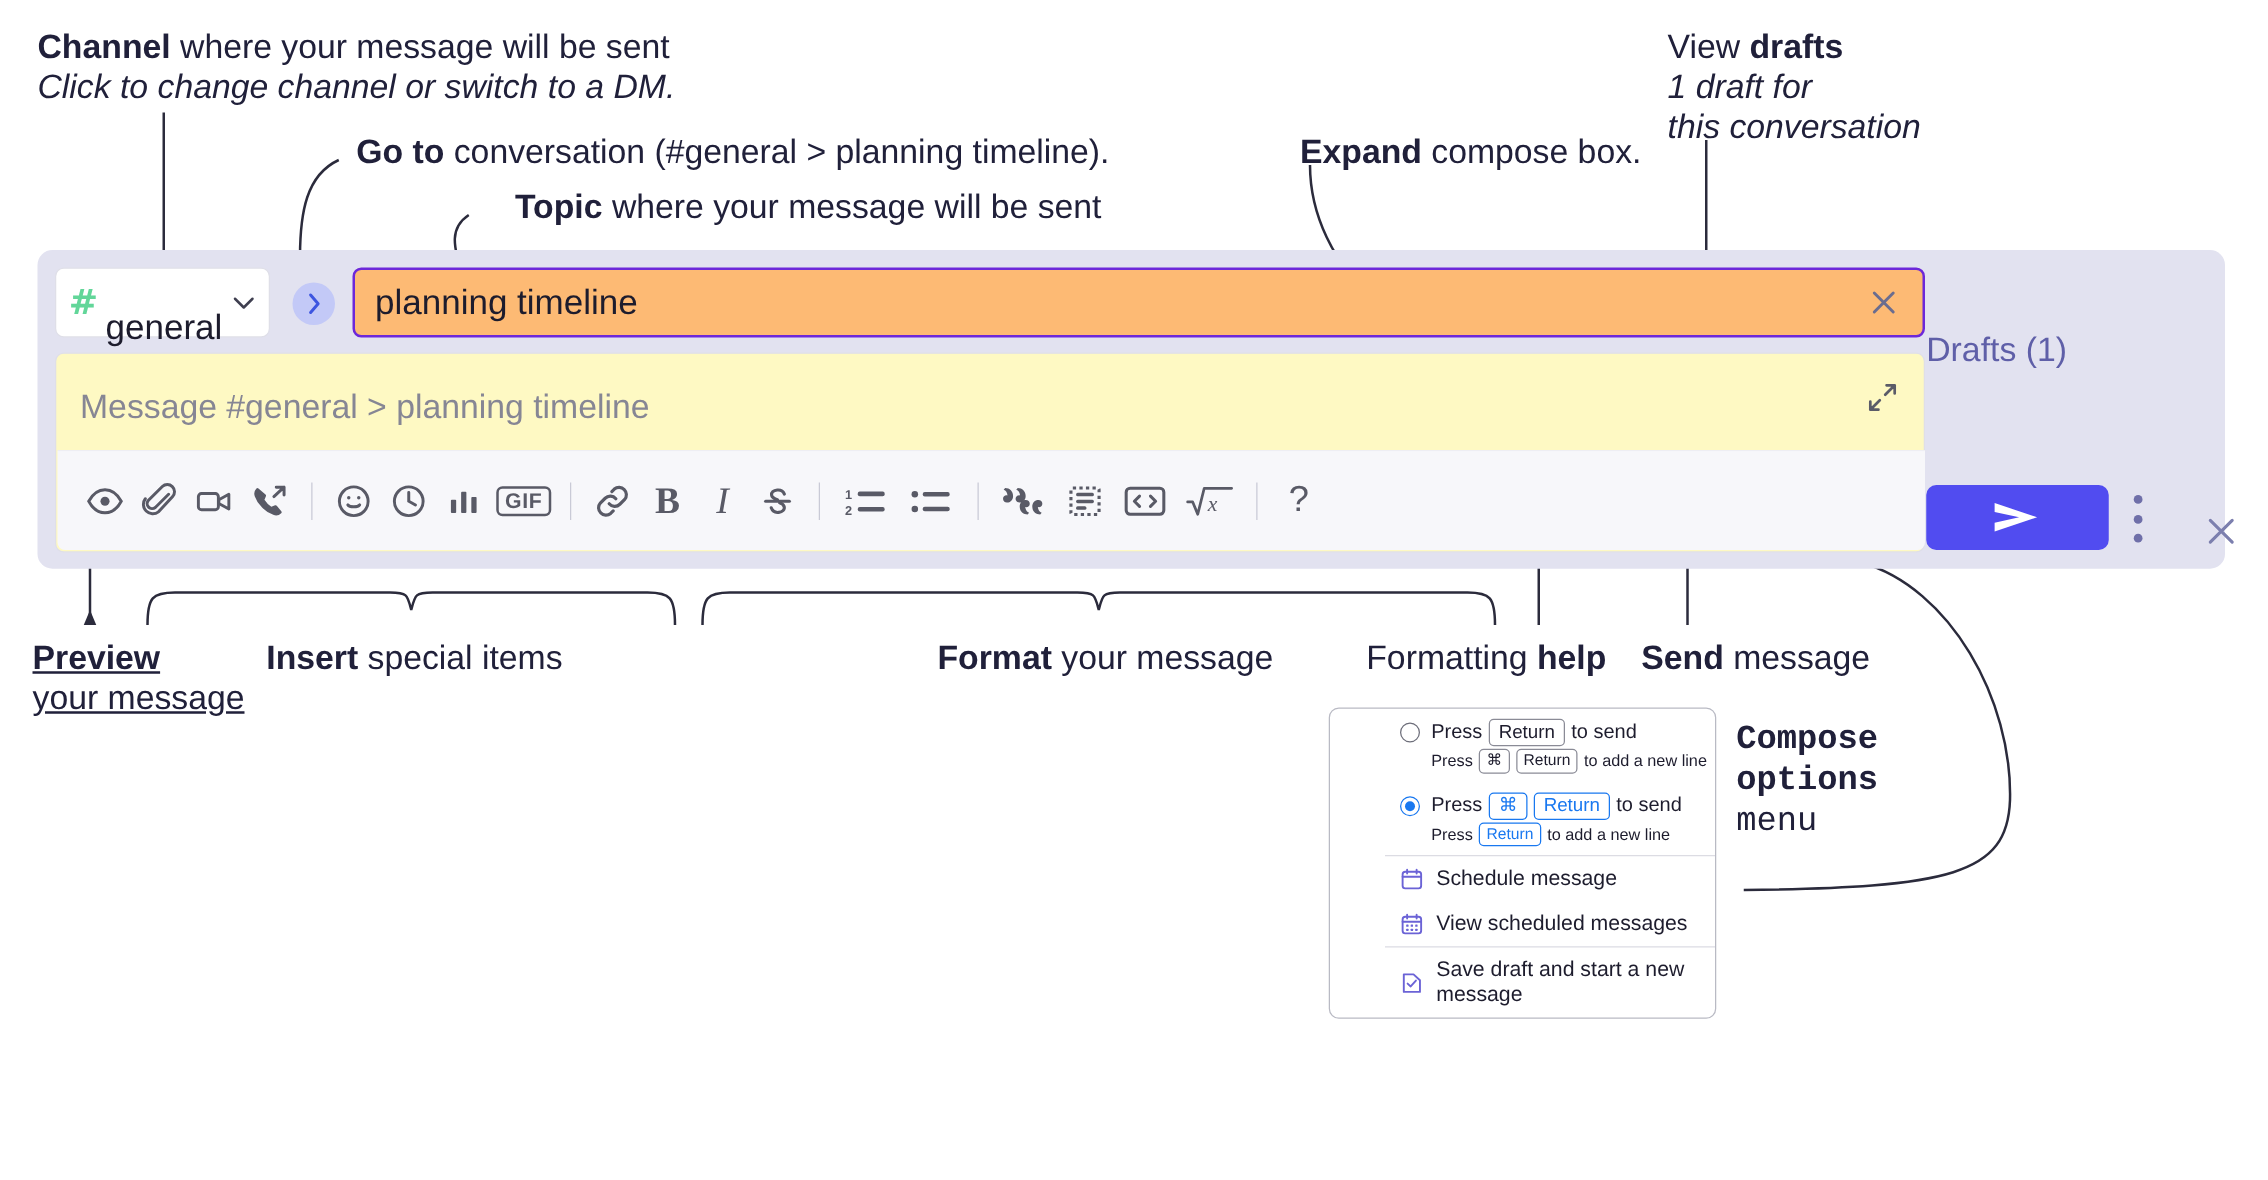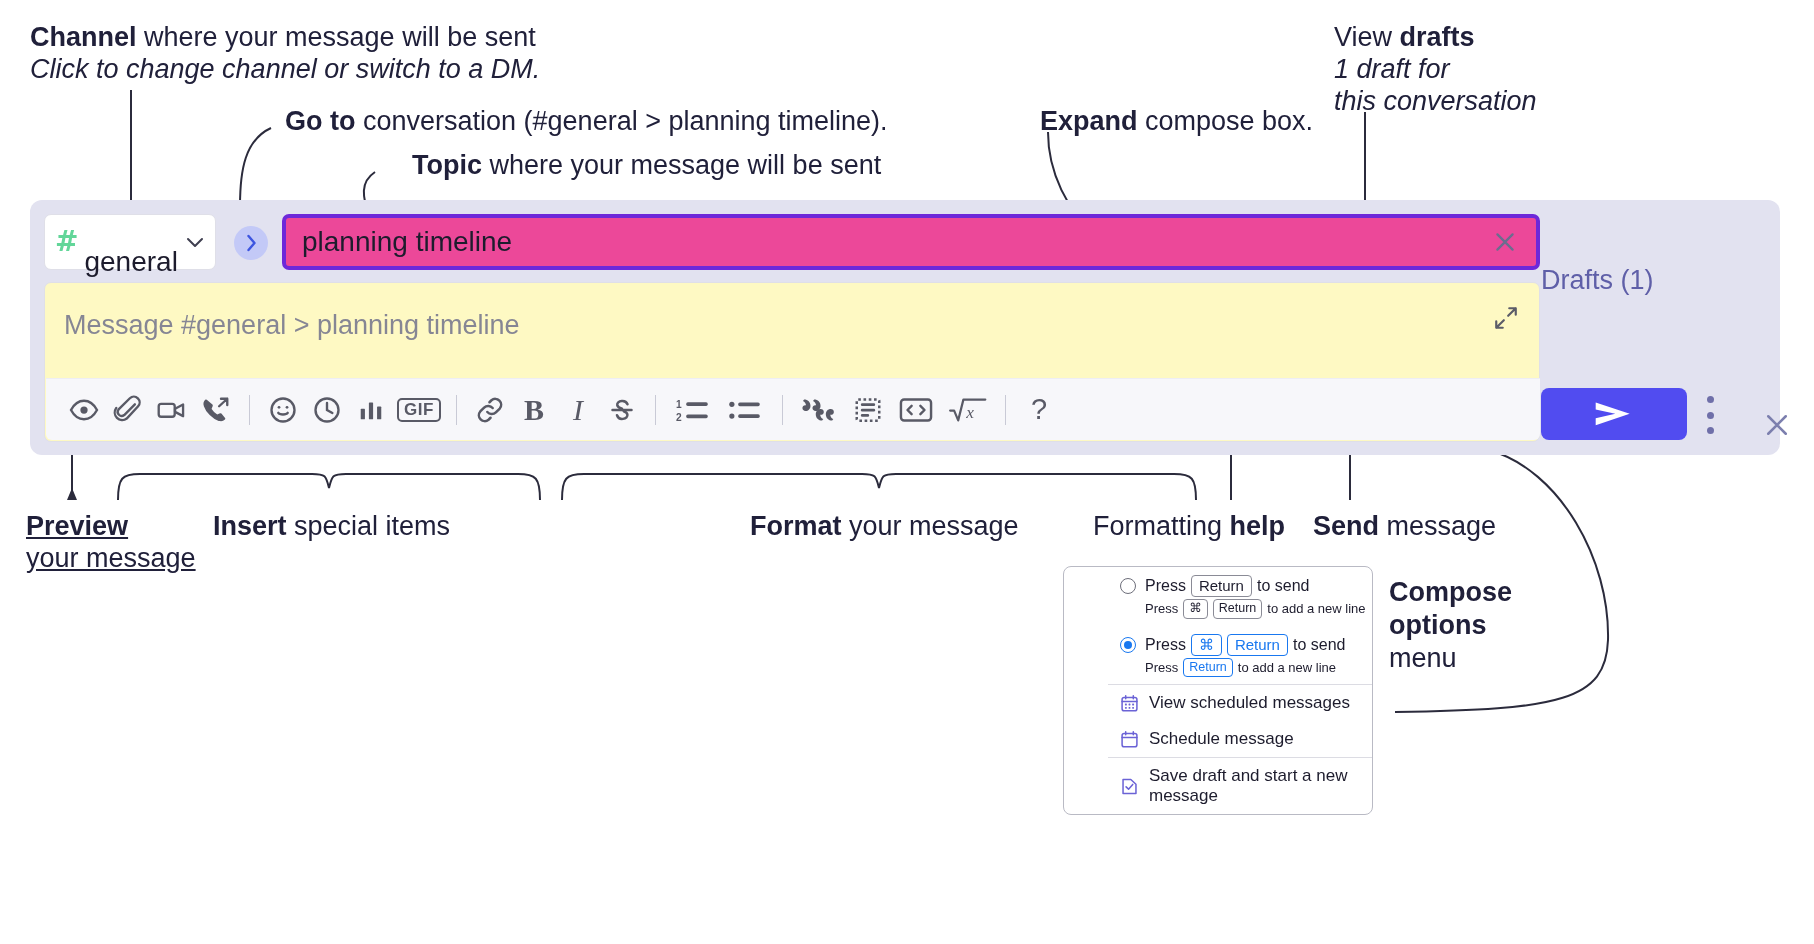--- a/index.html
+++ b/index.html
@@ -92,22 +92,22 @@
     align-items: center;
     justify-content: center;
   }
   .goto-btn svg { display: block; }
   .topic-field {
     position: absolute;
     left: 238px;
     top: 0px;
     width: 1258px;
     height: 56px;
-    background: #ec4899;
-    border: 4px solid #6d28d9;
+    background: #fdba74;
+    border: 2px solid #6d28d9;
     border-radius: 7px;
     box-sizing: border-box;
     display: flex;
     align-items: center;
     padding: 0 14px 0 16px;
   }
   .topic-text {
     flex: 1;
     font-size: 28px;
     color: #1d1c2d;
@@ -138,21 +138,21 @@
     top: 18px;
     width: 34px;
     height: 34px;
     display: flex; align-items: center; justify-content: center;
   }
   .toolbar {
     position: absolute;
     left: 1px;
     bottom: 1px;
     width: 1494px;
-    height: 62px;
+    height: 80px;
     background: #f7f7fa;
     border-top: 1px solid #eeeef3;
     border-radius: 0 0 6px 6px;
     display: flex;
     align-items: center;
     padding-left: 16px;
     box-sizing: border-box;
   }
   .tb {
     width: 44px; height: 44px;
@@ -359,21 +359,21 @@
 </div>
 
 <div class="ann" style="left:1093px; top:511px;">
   <span>Formatting </span><b>help</b>
 </div>
 
 <div class="ann" style="left:1313px; top:511px;">
   <b>Send</b><span> message</span>
 </div>
 
-<div class="ann" style="left:1389px; top:576px; line-height:1.22;">
+<div class="ann" style="left:1389px; top:576px; line-height:1.22;font-family:Liberation Mono, monospace;">
   <b>Compose</b><br>
   <b>options</b><br>
   <span>menu</span>
 </div>
 
 <div id="compose-panel">
 
   <div class="panel-close">
     <svg width="30" height="30" viewBox="0 0 24 24" fill="none" stroke="#7c7fae" stroke-width="2" stroke-linecap="round">
       <path d="M5 5 L19 19 M19 5 L5 19"></path>
@@ -618,51 +618,51 @@
       </span>
     </div>
     <div class="rowtxt sub">
       <span>Press</span>
       <span class="key blue">Return</span>
       <span>to add a new line</span>
     </div>
   </div>
 
   <div class="menu-div"></div>
+
+  <div class="opt-item">
+    <span class="opt-icon">
+      <svg width="19" height="19" viewBox="0 0 20 20" fill="none" stroke="#6b63d6" stroke-width="1.6" stroke-linecap="round">
+        <rect x="2.2" y="3.6" width="15.6" height="14" rx="2.2"></rect>
+        <path d="M2.2 7.8 L17.8 7.8"></path>
+        <path d="M6 1.9 L6 5 M14 1.9 L14 5"></path>
+      </svg>
+    </span>
+    <span>Schedule message</span>
+  </div>
 
   <div class="opt-item">
     <span class="opt-icon">
       <svg width="19" height="19" viewBox="0 0 20 20" fill="none" stroke="#6b63d6" stroke-width="1.6" stroke-linecap="round">
         <rect x="2.2" y="3.6" width="15.6" height="14" rx="2.2"></rect>
         <path d="M2.2 7.8 L17.8 7.8"></path>
         <path d="M6 1.9 L6 5 M14 1.9 L14 5"></path>
         <g fill="#6b63d6" stroke="none">
           <rect x="5.2" y="10" width="2" height="2" rx="0.5"></rect>
           <rect x="9" y="10" width="2" height="2" rx="0.5"></rect>
           <rect x="12.8" y="10" width="2" height="2" rx="0.5"></rect>
           <rect x="5.2" y="13.6" width="2" height="2" rx="0.5"></rect>
           <rect x="9" y="13.6" width="2" height="2" rx="0.5"></rect>
           <rect x="12.8" y="13.6" width="2" height="2" rx="0.5"></rect>
         </g>
       </svg>
     </span>
     <span>View scheduled messages</span>
   </div>
 
-  <div class="opt-item">
-    <span class="opt-icon">
-      <svg width="19" height="19" viewBox="0 0 20 20" fill="none" stroke="#6b63d6" stroke-width="1.6" stroke-linecap="round">
-        <rect x="2.2" y="3.6" width="15.6" height="14" rx="2.2"></rect>
-        <path d="M2.2 7.8 L17.8 7.8"></path>
-        <path d="M6 1.9 L6 5 M14 1.9 L14 5"></path>
-      </svg>
-    </span>
-    <span>Schedule message</span>
-  </div>
-
   <div class="menu-div"></div>
 
   <div class="opt-item">
     <span class="opt-icon">
       <svg width="19" height="19" viewBox="0 0 20 20" fill="none" stroke="#6b63d6" stroke-width="1.6" stroke-linecap="round" stroke-linejoin="round">
         <path d="M3.2 2.6 L11.4 2.6 L16.8 7.6 L16.8 17.4 L3.2 17.4 Z"></path>
         <path d="M6.4 10.4 L9 12.8 L13.4 7.8"></path>
       </svg>
     </span>
     <span>Save draft and start a new message</span>

